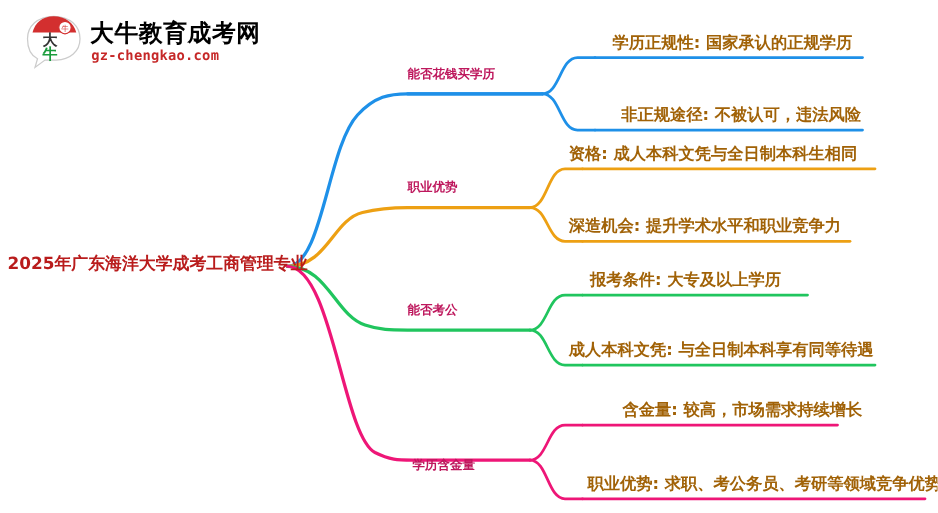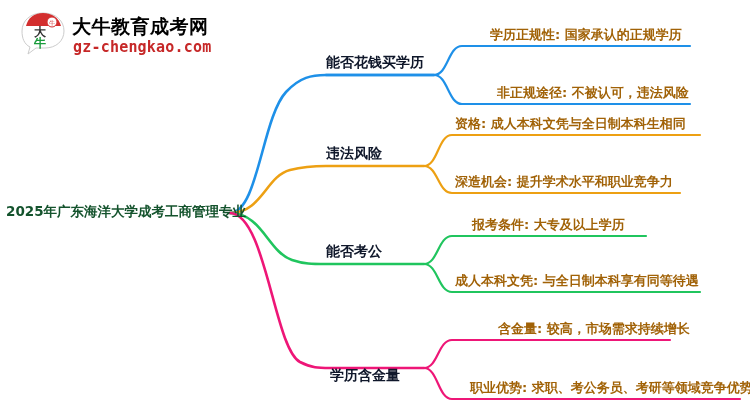--- a/index.html
+++ b/index.html
@@ -16,39 +16,39 @@
   .logo{position:absolute;left:18px;top:8px;width:190px;height:52px;}
   .logo-mark{position:absolute;left:0;top:2px;width:50px;height:46px;}
   .logo-text-cn{
     position:absolute;left:54px;top:6px;
     font-size:19px;font-weight:bold;color:#000000;
     letter-spacing:0.5px;white-space:nowrap;
     font-family:"DejaVu Sans","Liberation Sans",sans-serif;
   }
   .logo-text-en{
     position:absolute;left:55px;top:30px;
-    font-size:15px;font-weight:bold;color:#c62828;
+    font-size:11px;font-weight:bold;color:#c62828;
     letter-spacing:0.2px;white-space:nowrap;
     font-family:"DejaVu Sans Mono","Liberation Mono",monospace;
   }
 
   
   .node{
     position:absolute;
     white-space:nowrap;
     color:#111111;
     font-family:"DejaVu Sans","Liberation Sans",sans-serif;
     line-height:1;
   }
   .root-node{
-    font-size:13.5px;font-weight:bold;color:#14532d;
+    font-size:13.5px;font-weight:bold;color:#b91c1c;
     left:6px;top:205px;
   }
   .branch-node{
-    font-size:14px;font-weight:bold;color:#0f172a;
+    font-size:10px;font-weight:bold;color:#be185d;
   }
   .leaf-node{
     font-size:13px;font-weight:bold;color:#a16207;
   }
 </style>
 </head>
 <body>
 
 <svg id="root-canvas" viewBox="0 0 750 410" xmlns="http://www.w3.org/2000/svg">
 
@@ -90,21 +90,21 @@
   <div class="logo-text-cn">大牛教育成考网</div>
   <div class="logo-text-en">gz-chengkao.com</div>
 </div>
 
 <div class="node root-node">2025年广东海洋大学成考工商管理专业</div>
 
 <div class="node branch-node" style="left:326px;top:55px;">能否花钱买学历</div>
 <div class="node leaf-node" style="left:490px;top:28px;">学历正规性: 国家承认的正规学历</div>
 <div class="node leaf-node" style="left:497px;top:86px;text-align:center;">非正规途径: 不被认可，违法风险</div>
 
-<div class="node branch-node" style="left:326px;top:146px;">违法风险</div>
+<div class="node branch-node" style="left:326px;top:146px;">职业优势</div>
 <div class="node leaf-node" style="left:455px;top:117px;">资格: 成人本科文凭与全日制本科生相同</div>
 <div class="node leaf-node" style="left:455px;top:175px;">深造机会: 提升学术水平和职业竞争力</div>
 
 <div class="node branch-node" style="left:326px;top:244px;">能否考公</div>
 <div class="node leaf-node" style="left:472px;top:218px;">报考条件: 大专及以上学历</div>
 <div class="node leaf-node" style="left:455px;top:274px;">成人本科文凭: 与全日制本科享有同等待遇</div>
 
 <div class="node branch-node" style="left:330px;top:348px;margin-top:20px;">学历含金量</div>
 <div class="node leaf-node" style="left:498px;top:322px;">含金量: 较高，市场需求持续增长</div>
 <div class="node leaf-node" style="left:470px;top:381px;">职业优势: 求职、考公务员、考研等领域竞争优势</div>

